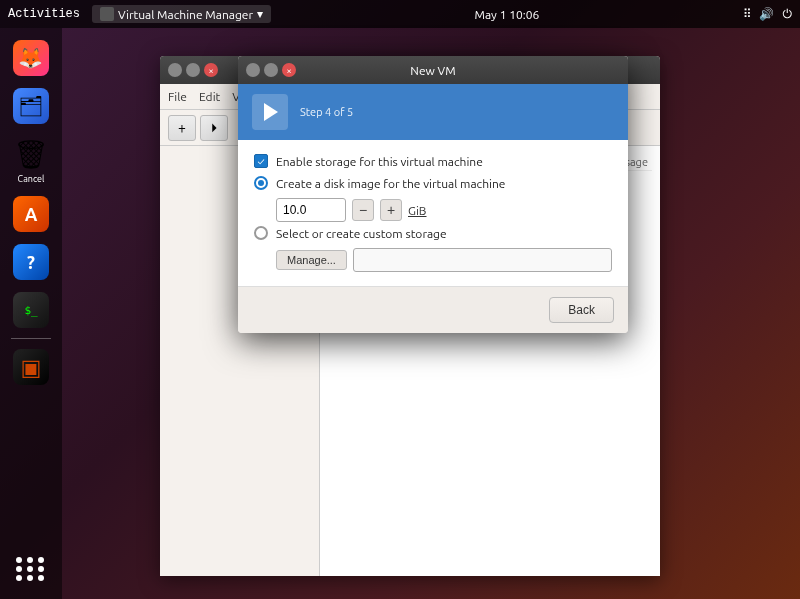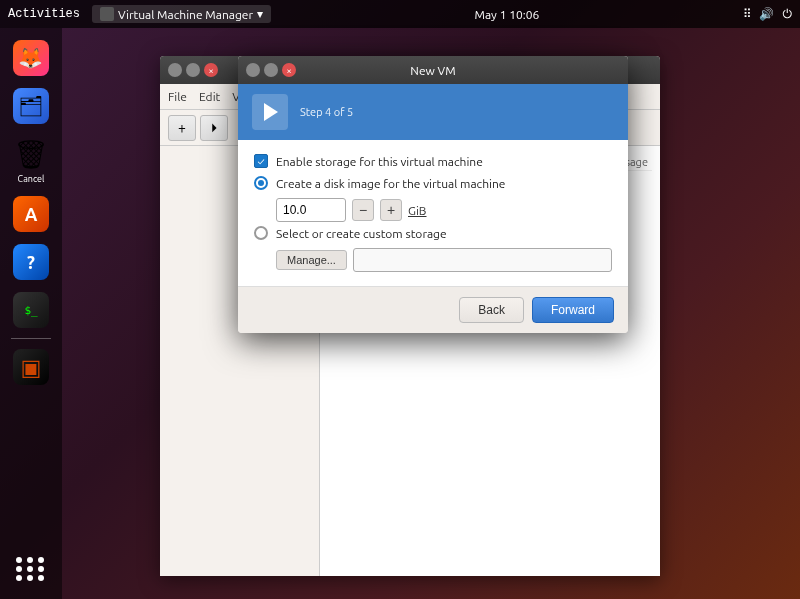--- a/index.html
+++ b/index.html
@@ -619,17 +619,16 @@
       </div>
 
       <div class="custom-storage-inputs">
         <button class="manage-btn">Manage...</button>
         <input type="text" class="storage-path-input" style="">
       </div>
     </div>
 
     <div class="dialog-footer">
       <button class="footer-btn btn-back">Back</button>
-      <button class="footer-btn btn-forward">Forward</button>
     </div>
   </div>
 
 </div>
 
 </body></html>

